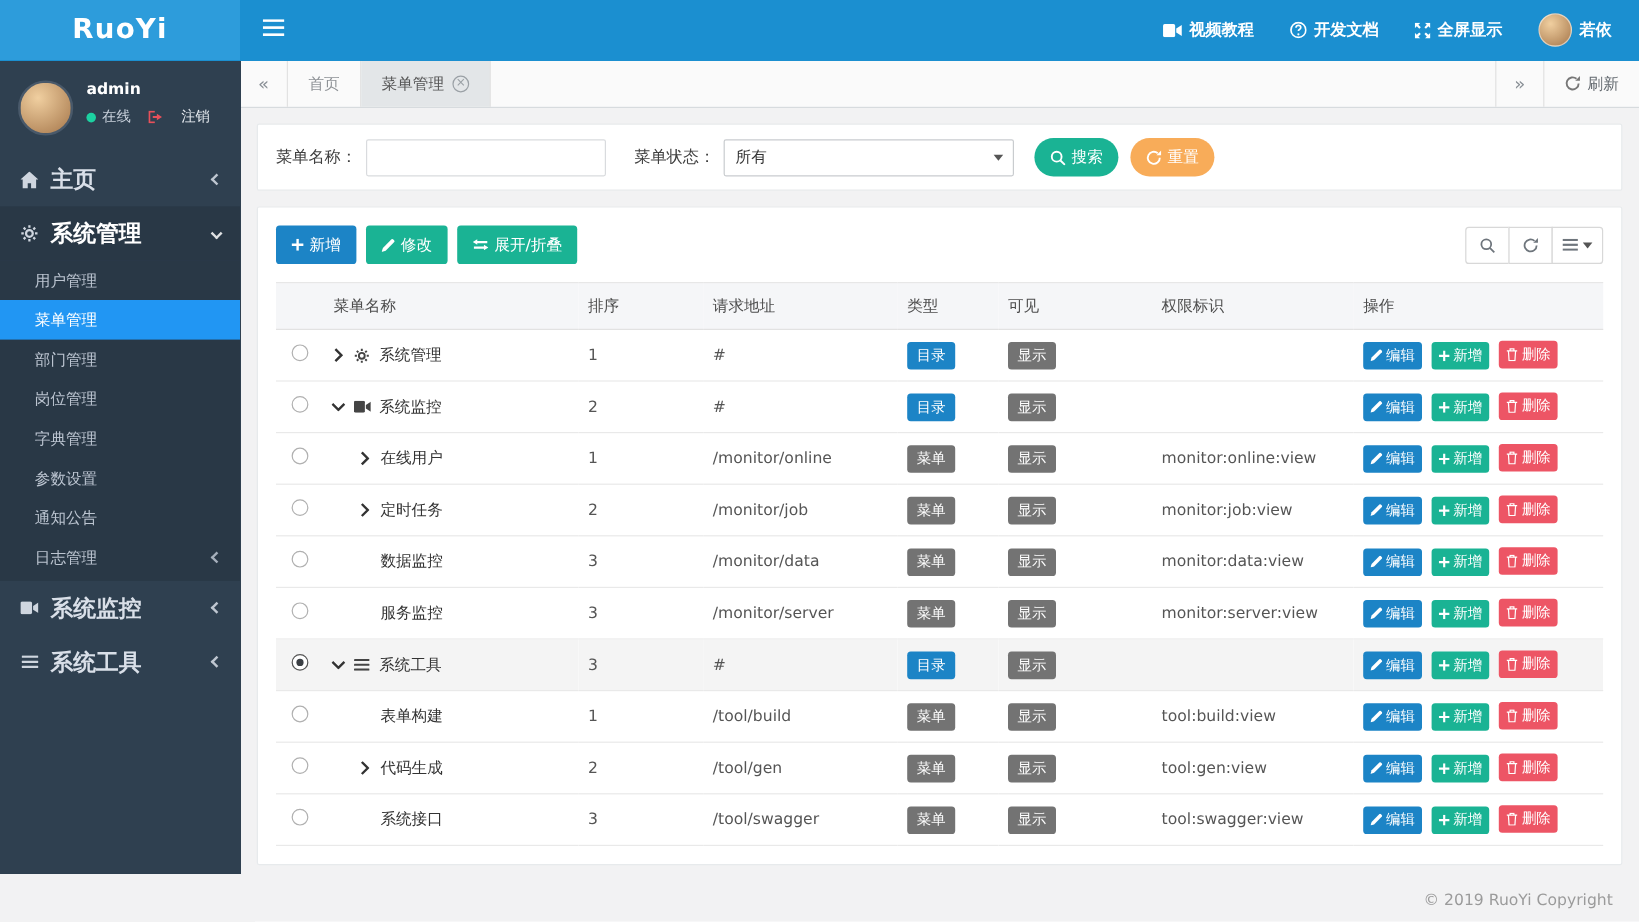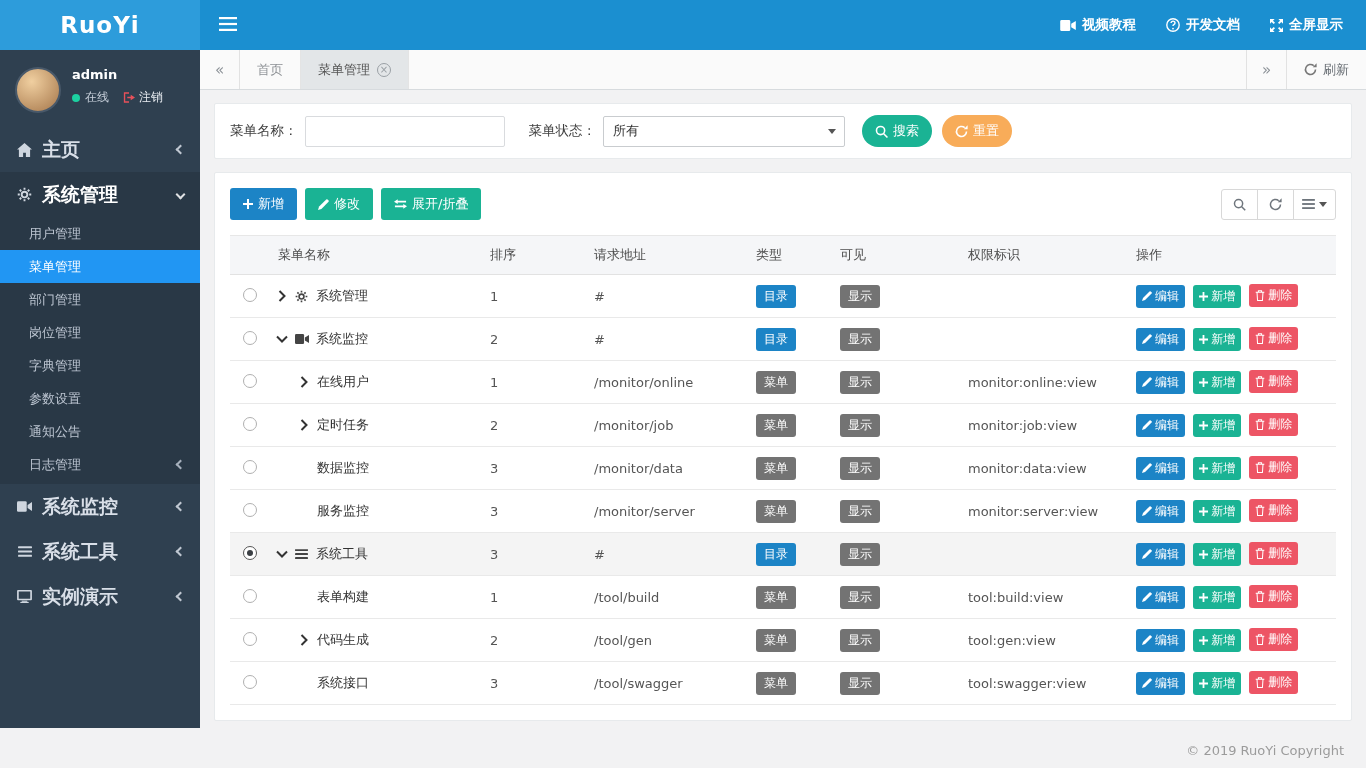--- a/index.html
+++ b/index.html
@@ -19,21 +19,21 @@
   .topnav-item { display:flex; align-items:center; gap:6px; color:#fff; padding:0 15px; font-size:13.5px; font-weight:600; cursor:pointer; height:100%; }
   .avatar-sm { width:28px; height:28px; border-radius:50%; background:radial-gradient(circle at 35% 30%, #f0cfa0, #a5764a); border:1px solid rgba(255,255,255,.55); flex:none; }
 
   
   .sidebar { position:fixed; top:50px; left:0; width:200px; height:678px; background:#2f4050; overflow:hidden; z-index:10; }
   .profile { display:flex; gap:11px; padding:17px 15px 14px; align-items:flex-start; }
   .avatar-lg { width:46px; height:46px; border-radius:50%; background:radial-gradient(circle at 35% 30%, #f0cfa0, #a5764a); border:2px solid #49596a; flex:none; cursor:pointer; }
   .profile-name { color:#fff; font-size:13px; font-weight:700; }
   .profile-status { display:flex; align-items:center; gap:5px; margin-top:7px; color:#c9d1dc; font-size:12px; }
   .dot { width:8px; height:8px; border-radius:50%; background:#1cd1a1; display:inline-block; }
-  .logout { display:inline-flex; align-items:center; gap:4px; margin-left:9px; color:#e8ecf1; cursor:pointer; }
+  .logout { display:inline-flex; align-items:center; gap:16px; margin-left:9px; color:#e8ecf1; cursor:pointer; }
   .logout .ic { color:#e7505a; display:inline-flex; }
 
   .navitem { height:45px; display:flex; align-items:center; gap:9px; padding:0 16px; color:#d9dfe8; font-size:19px; font-weight:600; cursor:pointer; }
   .navitem .nav-ic { width:17px; display:flex; justify-content:center; color:#cfd6df; }
   .navitem.open { background:#293846; color:#fff; }
   .submenu { background:#293846; padding-bottom:3px; }
   .subitem { height:33px; display:flex; align-items:center; padding:0 16px 0 29px; color:#bcc5d1; font-size:13px; cursor:pointer; }
   .subitem.active { background:#2196f3; color:#fff; }
 
   .chev { width:7px; height:7px; border-left:2px solid currentColor; border-bottom:2px solid currentColor; display:inline-block; flex:none; }
@@ -138,20 +138,24 @@
       <span>开发文档</span>
     </a>
     <a class="topnav-item">
       <span style="display:inline-flex">
         <svg viewBox="0 0 14 14" width="13" height="13" fill="currentColor">
             <path d="M0 5V0h5L3.2 1.8 5.4 4 4 5.4 1.8 3.2zM9 0h5v5l-1.8-1.8L10 5.4 8.6 4l2.2-2.2zM14 9v5H9l1.8-1.8L8.6 10 10 8.6l2.2 2.2zM5 14H0V9l1.8 1.8L4 8.6 5.4 10 3.2 12.2z"></path>
           </svg>
       </span>
       <span>全屏显示</span>
     </a>
+    <a class="topnav-item">
+      <span class="avatar-sm"></span>
+      <span>若依</span>
+    </a>
   </nav>
 </header>
 
 <aside class="sidebar">
   <div class="profile">
     <span class="avatar-lg"></span>
     <div>
       <div class="profile-name">admin</div>
       <div class="profile-status">
         <span class="dot"></span>
@@ -236,31 +240,20 @@
         <svg viewBox="0 0 16 12" width="14" height="11" fill="currentColor">
             <rect width="16" height="2.2" rx=".5"></rect>
             <rect y="4.9" width="16" height="2.2" rx=".5"></rect>
             <rect y="9.8" width="16" height="2.2" rx=".5"></rect>
           </svg>
       </span>
       <span>系统工具</span>
       <span class="chev chev-left end"></span>
     </a>
 
-    <a class="navitem">
-      <span class="nav-ic">
-        <svg viewBox="0 0 16 14" width="15" height="13" fill="currentColor">
-            <path d="M1 0h14a1 1 0 0 1 1 1v9a1 1 0 0 1-1 1H1a1 1 0 0 1-1-1V1a1 1 0 0 1 1-1zm.8 1.7v7.6h12.4V1.7z"></path>
-            <rect x="5" y="11.5" width="6" height="1.2"></rect>
-            <rect x="3.5" y="12.8" width="9" height="1.2"></rect>
-          </svg>
-      </span>
-      <span>实例演示</span>
-      <span class="chev chev-left end"></span>
-    </a>
   </nav>
 </aside>
 
 <main class="main">
 
   <div class="tabbar">
     <div class="tab-scroll-btn">«</div>
     <div class="tab">
       <span>首页</span>
     </div>

